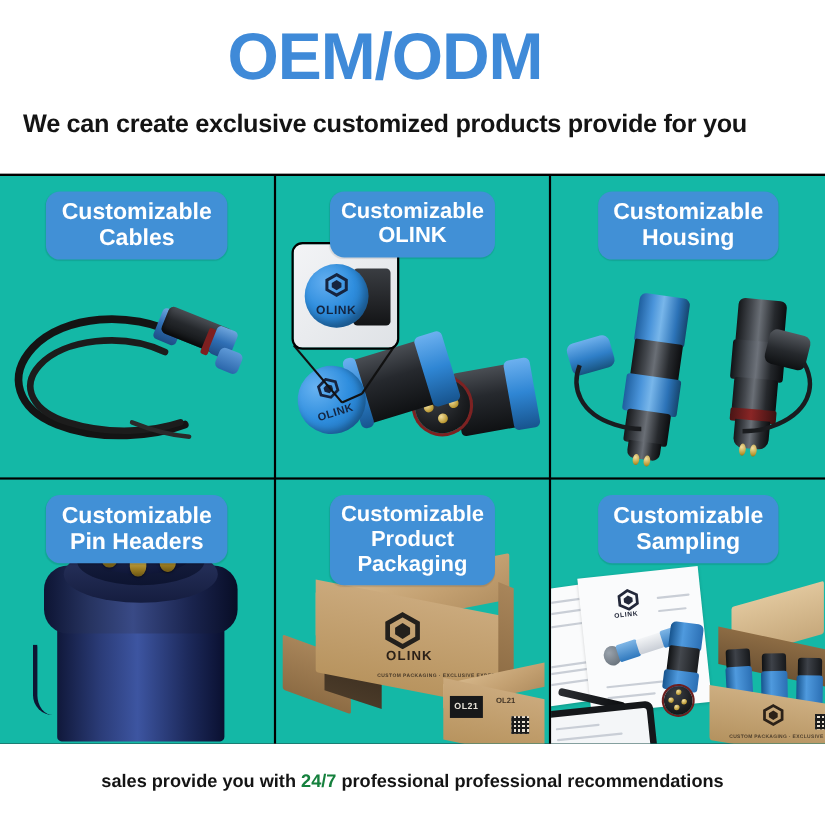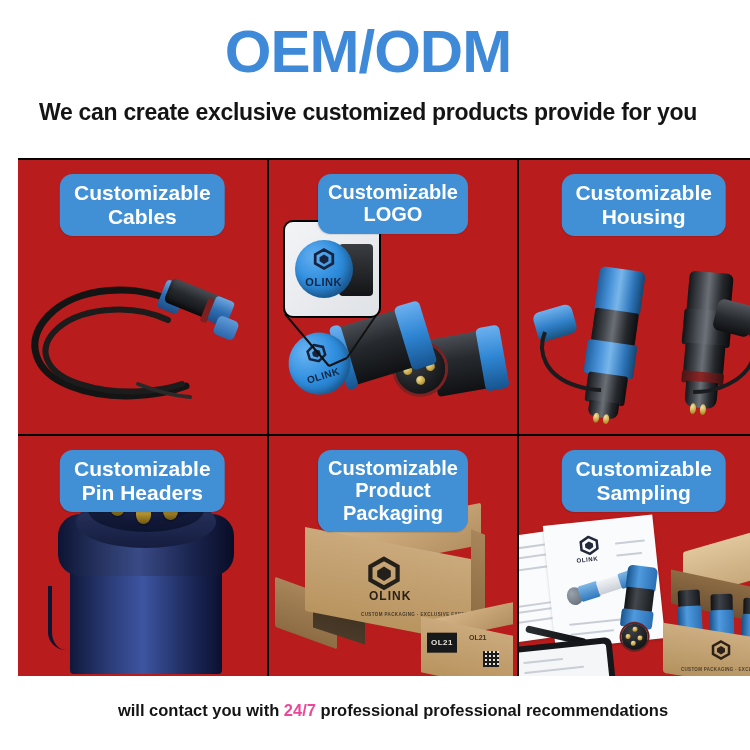--- a/index.html
+++ b/index.html
@@ -1,40 +1,40 @@
 <!DOCTYPE html>
 <html><head>
 <meta charset="utf-8">
 <style>
   html,body{margin:0;padding:0;}
   body{
     width:750px;height:750px;overflow:hidden;background:#ffffff;
     font-family:"Liberation Sans", sans-serif;
     -webkit-font-smoothing:antialiased;
   }
-  .page{position:relative;width:700px;height:750px;background:#fff;margin-left:18px;}
+  .page{position:relative;width:700px;height:750px;background:#fff;}
 
   
   .header{height:158px;display:flex;flex-direction:column;align-items:center;justify-content:flex-start;}
   .title{
     margin-top:22px;font-size:60px;line-height:1;font-weight:bold;
     color:#3f8ad8;letter-spacing:-1px;font-family:"Liberation Sans", sans-serif;
   }
   .subtitle{
     margin-top:17px;font-size:23px;font-weight:bold;color:#141414;letter-spacing:-0.3px;
   }
 
   
   .grid{
     position:absolute;left:0;top:158px;width:750px;height:514px;
     display:grid;grid-template-columns:1fr 1fr 1fr;grid-template-rows:274px 240px;
     border-top:2px solid #000;border-bottom:2px solid #000;
     background:#000;gap:2px;
   }
-  .cell{position:relative;background:#b91c1c;overflow:hidden;}
+  .cell{position:relative;background:#14b8a6;overflow:hidden;}
 
   .badge{
     position:absolute;left:50%;transform:translateX(-50%);top:14px;z-index:6;
     background:#4190d6;color:#fff;border-radius:13px;
     font-weight:bold;text-align:center;line-height:1.12;
     padding:7px 14px 8px 14px;white-space:pre-line;
     box-shadow:0 1px 1px rgba(0,0,0,.10);
   }
   .badge.s22{font-size:21px;}
   .badge.s20{font-size:20px;}
@@ -129,21 +129,21 @@
   .tabletScreen{position:absolute;background:#f4f6f8;border-radius:3px;}
   .openbox{position:absolute;}
 
   
   .footer{
     position:absolute;left:0;top:672px;width:750px;height:78px;
     display:flex;flex-direction:column;align-items:center;justify-content:center;
     text-align:center;color:#141414;font-size:16.5px;font-weight:bold;line-height:1.05;
   }
   .footer .l1{margin-bottom:14px;}
-  .hl{color:#ec4899;}
+  .hl{color:#15803d;}
 </style>
 </head>
 <body>
 
 <div class="page">
 
   <div class="header">
     <div class="title">OEM/ODM</div>
     <div class="subtitle">We can create exclusive customized products provide for you</div>
   </div>
@@ -163,21 +163,21 @@
           <div class="cc-ring"></div>
           <div class="cc-body"></div>
           <div class="cc-red"></div>
           <div class="cc-ring2"></div>
           <div class="cc-cap"></div>
         </div>
       </div>
     </div>
 
     <div class="cell">
-      <div class="badge s20 wide">Customizable LOGO</div>
+      <div class="badge s20 wide">Customizable OLINK</div>
       <div class="stage">
 
         <svg class="leader" viewBox="0 0 250 274">
           <path d="M16 154 L 60 206" fill="none" stroke="#111" stroke-width="2"></path>
           <path d="M108 154 L 78 198" fill="none" stroke="#111" stroke-width="2"></path>
           <path d="M60 206 L 78 198" fill="none" stroke="#111" stroke-width="2"></path>
         </svg>
 
         <div class="callout">
           <div class="blk"></div>
@@ -408,17 +408,17 @@
             <div class="qr" style="right:6px;top:10px;width:14px;height:14px;transform:skewY(-9deg);"></div>
           </div>
         </div>
       </div>
     </div>
 
   </div>
 
   <div class="footer">
     <div>
-      <span>will contact you with </span><span class="hl">24/7</span><span> professional professional recommendations</span>
+      <span>sales provide you with </span><span class="hl">24/7</span><span> professional professional recommendations</span>
     </div>
   </div>
 
 </div>
 
 </body></html>

